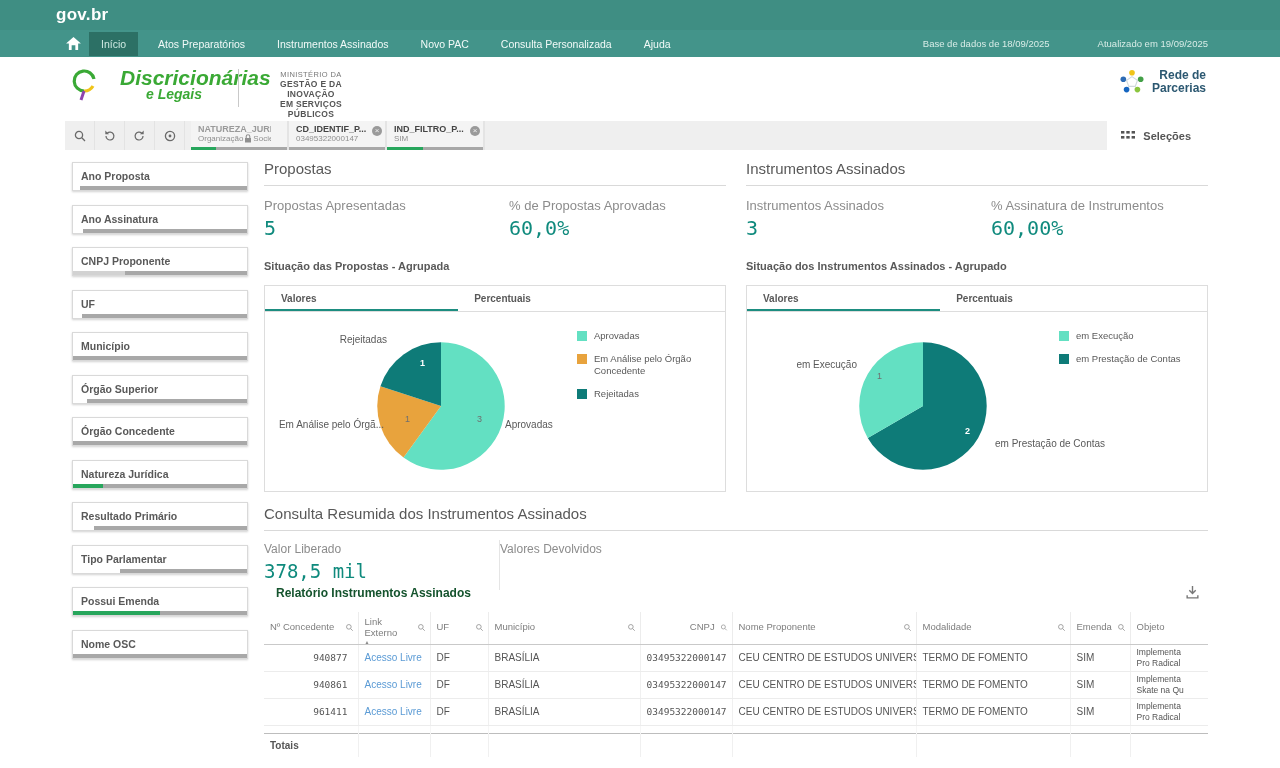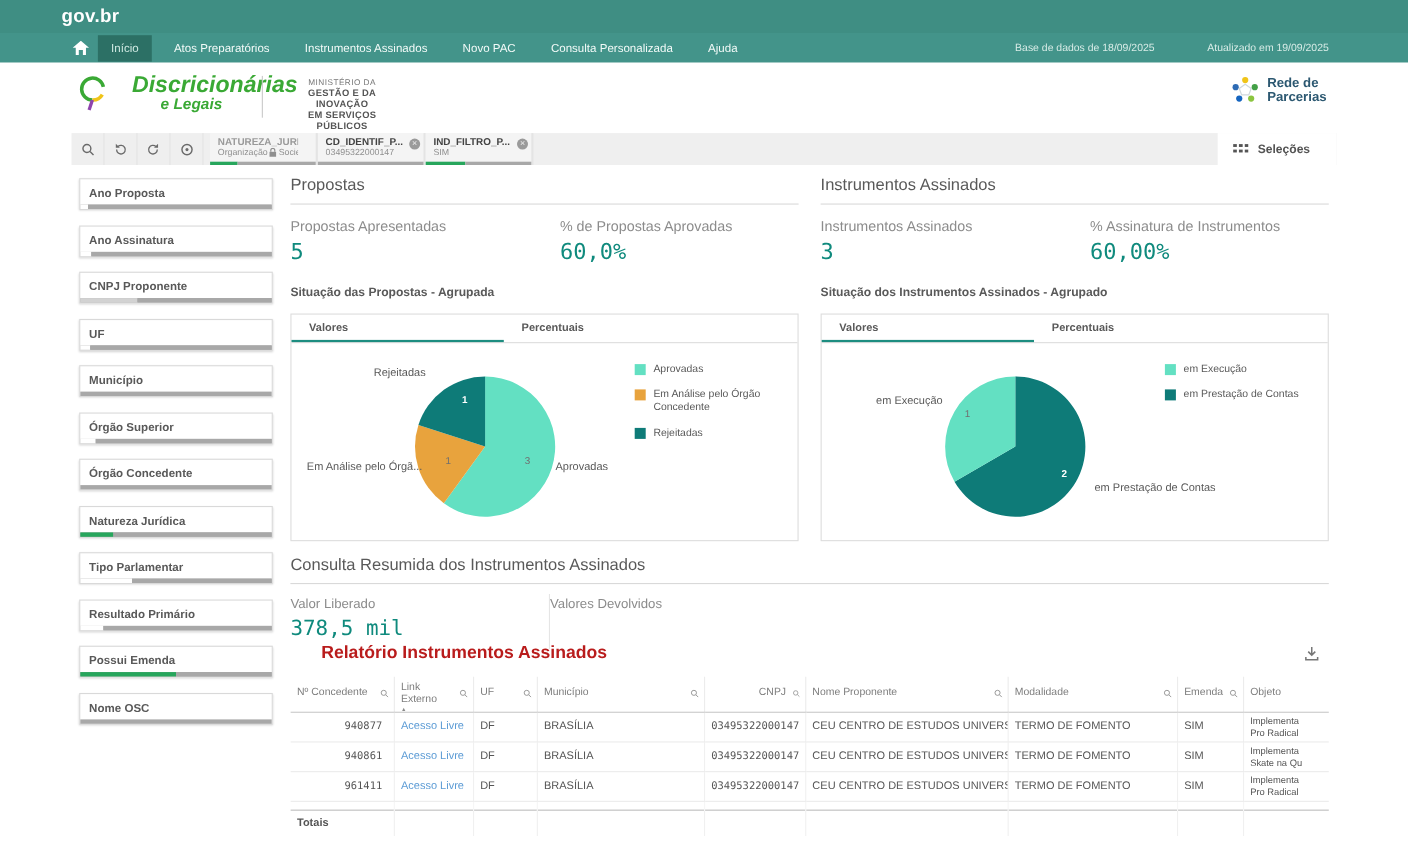--- a/index.html
+++ b/index.html
@@ -22,21 +22,21 @@
   .appheader { position:absolute; left:0; top:57px; width:1280px; height:63px; background:#fff; }
   .brand { position:absolute; left:72px; top:10px; display:flex; align-items:center; }
   .brand-text { margin-left:18px; color:#3aa935; font-style:italic; font-weight:bold; line-height:.95; }
   .brand-l1 { font-size:21px; }
   .brand-l2 { font-size:14px; margin-left:26px; }
   .hdr-divider { position:absolute; left:238px; top:12px; width:1px; height:38px; background:#c9c9c9; }
   .ministry { position:absolute; left:256px; top:13px; width:110px; text-align:center; color:#555; }
   .ministry .m1 { font-size:7.5px; color:#777; letter-spacing:.4px; }
   .ministry .m2, .ministry .m3 { font-size:8.5px; font-weight:bold; letter-spacing:.3px; }
   .partner { position:absolute; right:74px; top:12px; display:flex; align-items:center; gap:7px; }
-  .partner-text { color:#2c5871; font-weight:bold; font-size:12px; line-height:1.05; }
+  .partner-text { color:#2c5871; font-weight:bold; font-size:12px; line-height:1.05;text-align:right; }
   
   .selbar { position:absolute; left:65px; top:121px; width:1150px; height:29px; background:#efefef;
             display:flex; align-items:stretch; }
   .tool { width:30px; display:flex; align-items:center; justify-content:center; cursor:pointer;
           border-right:1px solid #e3e3e3; }
   .chips { display:flex; margin-left:6px; }
   .chip { position:relative; width:98px; padding:3px 16px 3px 7px; background:#f4f4f4;
           border-right:2px solid #e4e4e4; cursor:pointer; }
   .chip-title { font-size:9px; font-weight:bold; color:#444; white-space:nowrap; overflow:hidden; }
   .chip.locked .chip-title { color:#9a9a9a; }
@@ -81,21 +81,21 @@
   
   .resumo { position:absolute; left:264px; top:505px; width:944px; }
   .resumo-kpis { display:flex; margin-top:9px; }
   .rkpi { width:236px; padding:2px 10px 8px 0; border-right:1px solid #e5e5e5; }
   .rkpi:last-child { border-right:none; }
   .rkpi .kl { font-size:12px; color:#8c8c8c; }
   .rkpi .kv { font-family:"DejaVu Sans Mono", monospace; font-size:19px; color:#0f8a7d; margin-top:4px; }
   
   .report { position:absolute; left:264px; top:585px; width:944px; }
   .report-head { display:flex; align-items:center; }
-  .report-title { font-size:16px; font-weight:bold; color:#b91c1c; margin-left:28px; }
+  .report-title { font-size:12px; font-weight:bold; color:#14532d; margin-left:12px; }
   .dl-btn { margin-left:auto; margin-right:8px; cursor:pointer; }
   .tbl-wrap { margin-top:12px; width:944px; overflow:hidden; }
   table { border-collapse:collapse; table-layout:fixed; width:946px; }
   th { font-size:9.5px; font-weight:normal; color:#7d7d7d; text-align:left; padding:3px 4px 3px 6px;
        border-bottom:1px solid #c9c9c9; border-right:1px solid #ececec; height:32px; vertical-align:middle; position:relative; }
   th .thflex { display:flex; align-items:center; justify-content:space-between; gap:2px; }
   th .th-label { white-space:pre-line; line-height:1.15; }
   th.r .th-label { text-align:right; width:100%; padding-right:3px; }
   .sort { position:absolute; left:6px; bottom:-1px; font-size:5px; color:#8a8a8a; }
   td { font-size:10px; color:#555; padding:2px 6px; height:27px; border-bottom:1px solid #ececec;
@@ -296,31 +296,31 @@
       </div>
   </div>
   <div class="fbox">
     <span class="flabel">Natureza Jurídica</span>
     <div class="fbar">
         <span style="width: 17%; background: rgb(39, 166, 92);"></span>
         <span style="width: 83%; background: rgb(168, 168, 168);"></span>
       </div>
   </div>
   <div class="fbox">
+    <span class="flabel">Resultado Primário</span>
+    <div class="fbar">
+        <span style="width: 12%; background: rgb(255, 255, 255);"></span>
+        <span style="width: 88%; background: rgb(168, 168, 168);"></span>
+      </div>
+  </div>
+  <div class="fbox">
     <span class="flabel">Tipo Parlamentar</span>
     <div class="fbar">
         <span style="width: 27%; background: rgb(255, 255, 255);"></span>
         <span style="width: 73%; background: rgb(168, 168, 168);"></span>
-      </div>
-  </div>
-  <div class="fbox">
-    <span class="flabel">Resultado Primário</span>
-    <div class="fbar">
-        <span style="width: 12%; background: rgb(255, 255, 255);"></span>
-        <span style="width: 88%; background: rgb(168, 168, 168);"></span>
       </div>
   </div>
   <div class="fbox">
     <span class="flabel">Possui Emenda</span>
     <div class="fbar">
         <span style="width: 50%; background: rgb(39, 166, 92);"></span>
         <span style="width: 50%; background: rgb(168, 168, 168);"></span>
       </div>
   </div>
   <div class="fbox">

